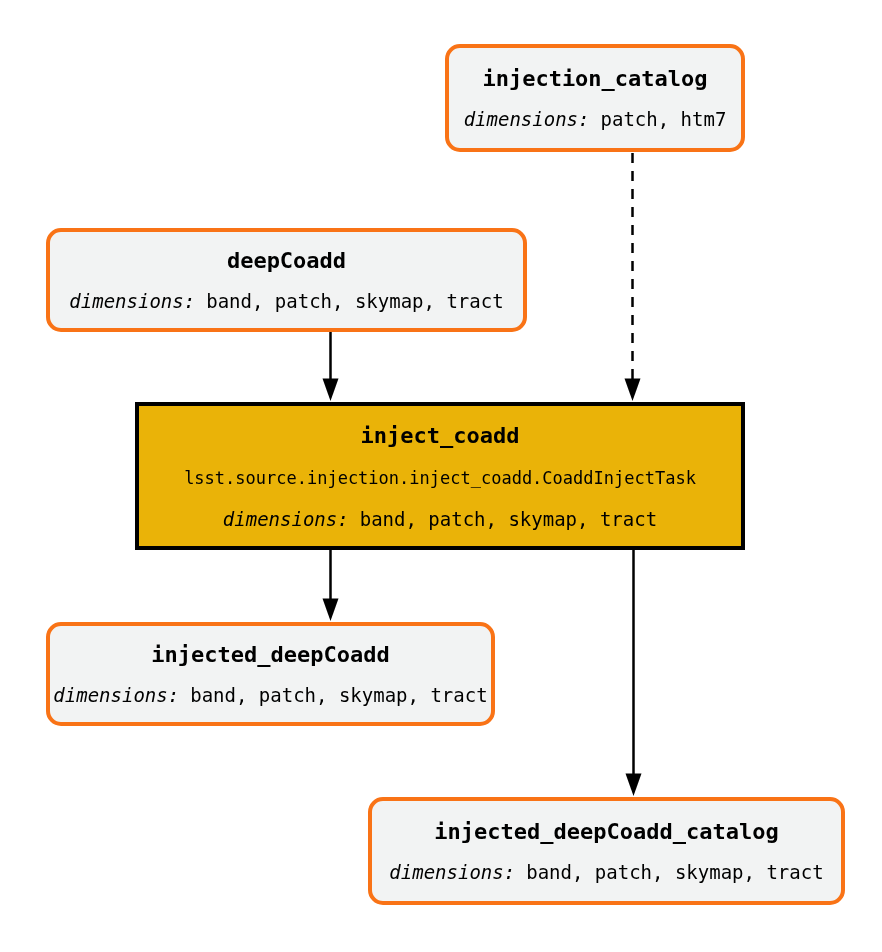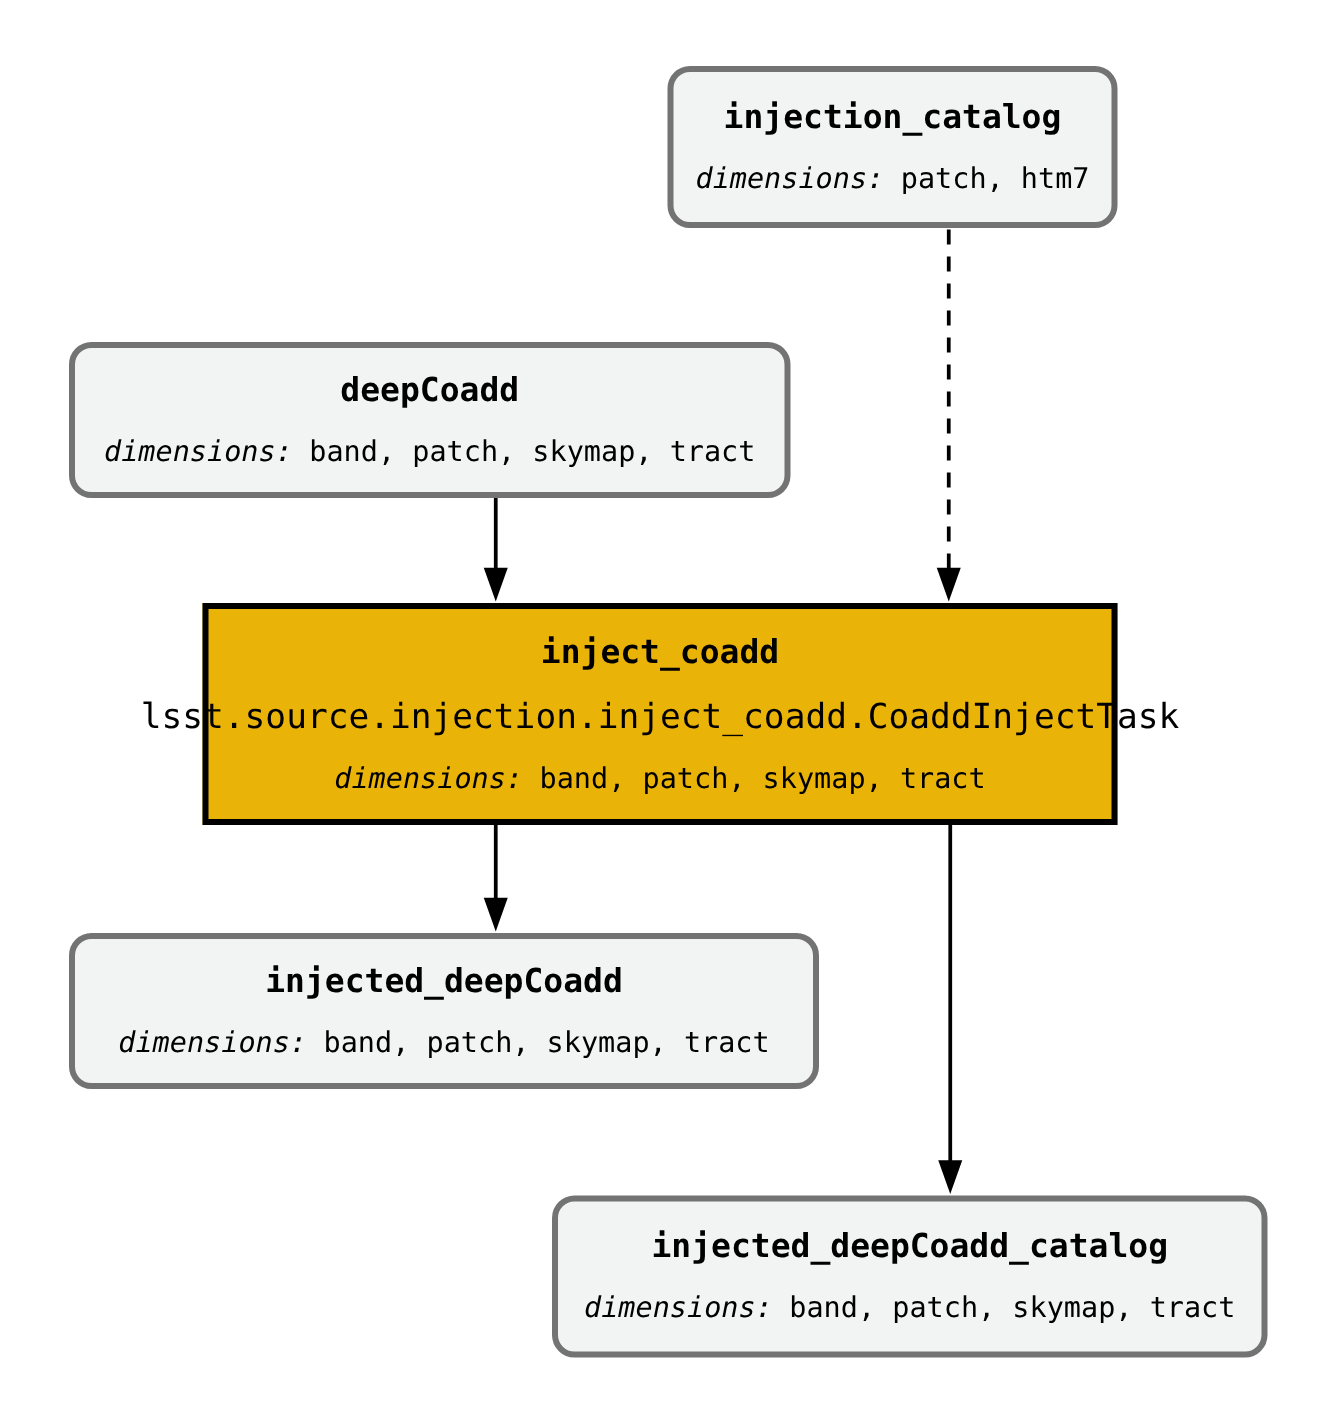--- a/index.html
+++ b/index.html
@@ -27,38 +27,38 @@
     position: absolute;
     box-sizing: border-box;
     display: flex;
     flex-direction: column;
     align-items: center;
     justify-content: center;
     text-align: center;
     background: #f2f3f3;
   }
   .node.dataset {
-    border: 4px solid #737373;
+    border: 4px solid #f97316;
     border-radius: 15px;
     gap: 17px;
   }
   .node.task {
     border: 4px solid #000000;
     border-radius: 0;
     background: #eab308;
     gap: 19px;
   }
   .node-title {
     font-weight: bold;
     font-size: 22px;
     line-height: 25px;
     white-space: nowrap;
   }
   .node-class {
-    font-size: 23px;
+    font-size: 17px;
     line-height: 22px;
     white-space: nowrap;
   }
   .node-dims {
     font-size: 19px;
     line-height: 22px;
     white-space: nowrap;
   }
   .dims-label {
     font-style: italic;
@@ -110,21 +110,21 @@
   </div>
 
   <div class="node task" style="left:135px; top:402px; width:610px; height:148px;">
     <div class="node-title">inject_coadd</div>
     <div class="node-class">lsst.source.injection.inject_coadd.CoaddInjectTask</div>
     <div class="node-dims">
       <span class="dims-label">dimensions:</span><span class="dims-value">band, patch, skymap, tract</span>
     </div>
   </div>
 
-  <div class="node dataset" style="left:46px; top:622px; width:500px; height:104px;">
+  <div class="node dataset" style="left:46px; top:622px; width:449px; height:104px;">
     <div class="node-title">injected_deepCoadd</div>
     <div class="node-dims">
       <span class="dims-label">dimensions:</span><span class="dims-value">band, patch, skymap, tract</span>
     </div>
   </div>
 
   <div class="node dataset" style="left:368px; top:797px; width:477px; height:108px;">
     <div class="node-title">injected_deepCoadd_catalog</div>
     <div class="node-dims">
       <span class="dims-label">dimensions:</span><span class="dims-value">band, patch, skymap, tract</span>

